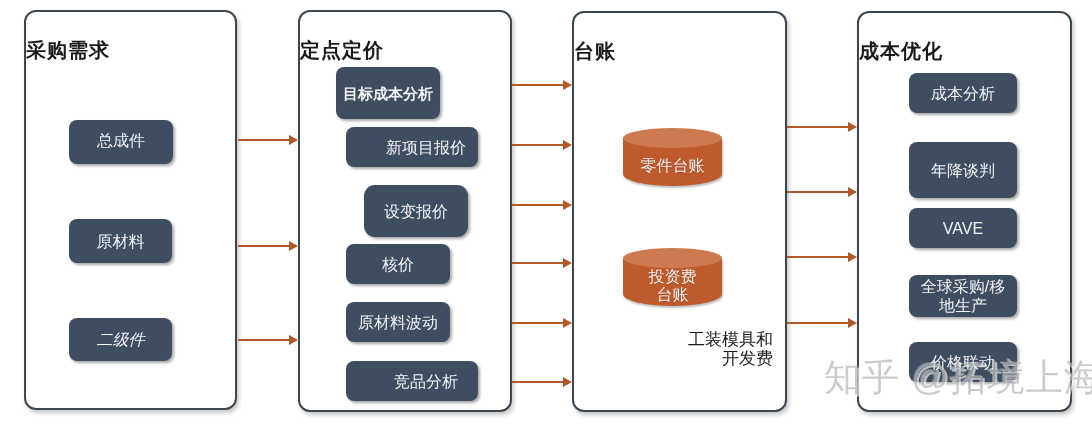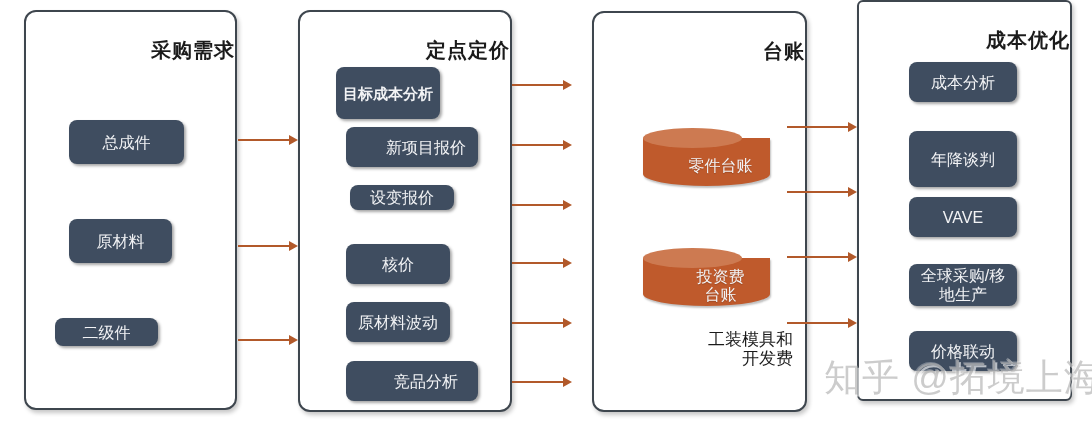--- a/index.html
+++ b/index.html
@@ -27,21 +27,21 @@
     background: #ffffff;
     border: 2px solid var(--panel-border);
     border-radius: 12px;
     box-shadow: 2px 3px 4px rgba(0,0,0,0.22);
   }
   .panel-title {
     position: absolute;
     left: 0; right: 0;
     top: 27px;
     margin: 0;
-    text-align: right;
+    text-align: left;
     font-size: 20px;
     line-height: 22px;
     font-weight: bold;
     color: var(--title-text);
     letter-spacing: 1px;
   }
   .node {
     position: absolute;
     background: var(--box-fill);
     color: var(--box-text);
@@ -50,51 +50,51 @@
     display: flex;
     align-items: center;
     justify-content: center;
     text-align: center;
     font-size: 16px;
     line-height: 19px;
     white-space: pre-line;
   }
   .p1 { left: 24px;  top: 10px; width: 209px; height: 396px; }
   .p2 { left: 298px; top: 10px; width: 210px; height: 398px; }
-  .p3 { left: 572px; top: 11px; width: 211px; height: 397px; margin-left: 20px; }
-  .p4 { left: 857px; top: 0; width: 211px; height: 397px; border-radius: 6px; }
-
-  
-  .p1 .n0 { left: 43px; top: 108px; width: 115px; height: 44px; }
+  .p3 { left: 572px; top: 11px; width: 211px; height: 397px; }
+  .p4 { left: 857px; top: 11px; width: 211px; height: 397px; }
+
+  
+  .p1 .n0 { left: 43px; top: 108px; width: 104px; height: 44px; font-family: Liberation Mono, monospace; }
   .p1 .n1 { left: 43px; top: 207px; width: 103px; height: 44px; }
-  .p1 .n2 { left: 29px; top: 306px; width: 103px; height: 28px; }
+  .p1 .n2 { left: 43px; top: 306px; width: 103px; height: 43px; font-style: italic; }
   
   .p2 .n0 { left: 36px; top: 55px;  width: 104px; height: 52px; font-size: 15px; font-weight: bold; }
   .p2 .n1 { left: 46px; top: 115px; width: 104px; height: 40px; padding-left: 28px; }
-  .p2 .n2 { left: 50px; top: 173px; width: 104px; height: 25px; }
+  .p2 .n2 { left: 64px; top: 173px; width: 104px; height: 52px; border-radius: 11px; }
   .p2 .n3 { left: 46px; top: 232px; width: 104px; height: 40px; }
   .p2 .n4 { left: 46px; top: 290px; width: 104px; height: 40px; }
   .p2 .n5 { left: 46px; top: 349px; width: 104px; height: 40px; padding-left: 28px; }
   
   .p4 .n0 { left: 50px; top: 60px;  width: 108px; height: 40px; text-align: right; }
   .p4 .n1 { left: 50px; top: 129px; width: 108px; height: 56px; }
   .p4 .n2 { left: 50px; top: 195px; width: 108px; height: 40px; }
   .p4 .n3 { left: 50px; top: 262px; width: 108px; height: 42px; }
   .p4 .n4 { left: 50px; top: 329px; width: 108px; height: 40px; }
 
   
   .cylinder { position: absolute; width: 99px; height: 60px; }
   .cyl1 { left: 49px; top: 115px; }
   .cyl2 { left: 49px; top: 235px; }
   .cyl-body {
     position: absolute; left: 0; top: 10px; width: 100%; height: 48px;
     background: var(--cylinder-body);
     border-radius: 0 0 50% 50% / 0 0 12px 12px;
     box-shadow: 1px 2px 2px rgba(0,0,0,0.25);
-    display: flex; align-items: center; justify-content: center; padding-left: 28px;
+    display: flex; align-items: center; justify-content: center;
   }
   .cyl-top {
     position: absolute; left: 0; top: 0; width: 100%; height: 20px;
     background: var(--cylinder-top);
     border-radius: 50%;
     z-index: 2;
   }
   .cyl-label {
     position: relative; z-index: 3;
     margin-top: 8px;

